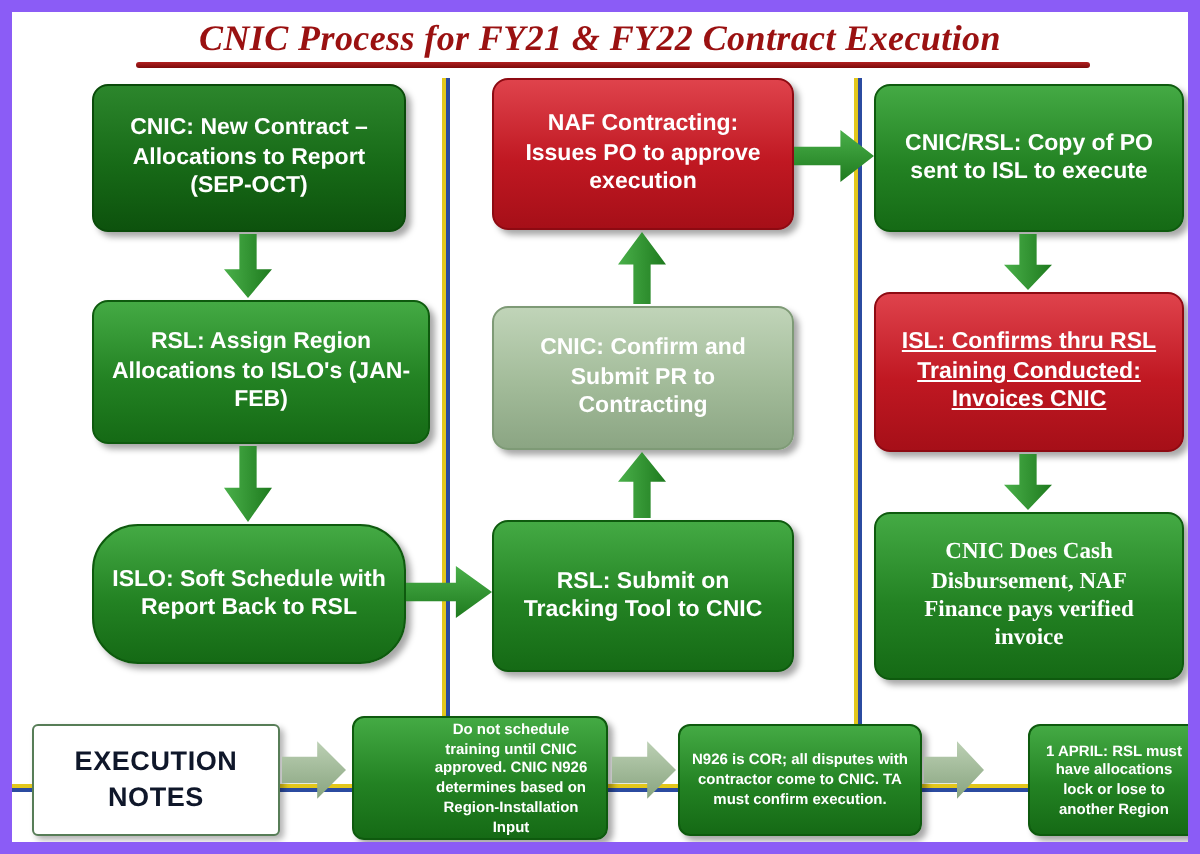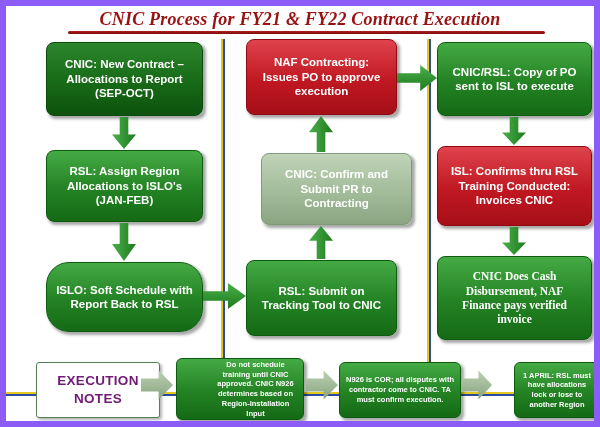--- a/index.html
+++ b/index.html
@@ -23,27 +23,27 @@
   .hline-b{position:absolute;height:2px;background:#2b4ba0;z-index:0;}
   .box{
     position:absolute;border-radius:8px;color:#fff;font-weight:bold;
     display:flex;align-items:center;justify-content:center;text-align:center;
     padding:4px 8px;box-sizing:border-box;font-size:11.5px;line-height:1.25;
     box-shadow:2.5px 2.5px 3px rgba(0,0,0,.35);z-index:2;
   }
   .green{background:linear-gradient(180deg,#44aa44 0%,#238223 55%,#156a15 100%);border:1px solid #0e5a0e;}
   .dark-green{background:linear-gradient(180deg,#2c862c 0%,#176a17 55%,#0d520d 100%);border:1px solid #0a4a0a;}
   .red{background:linear-gradient(180deg,#df434c 0%,#c01822 55%,#a60f18 100%);border:1px solid #8d0a12;}
-  .sage{background:linear-gradient(180deg,#c0d4b8 0%,#a2bb99 55%,#8ba583 100%);border:1px solid #7e9a76;margin-left:15px;}
+  .sage{background:linear-gradient(180deg,#c0d4b8 0%,#a2bb99 55%,#8ba583 100%);border:1px solid #7e9a76;}
   .note-box{font-size:7.5px;line-height:1.3;border-radius:6px;padding:3px 6px;}
   .exec-box{
     position:absolute;background:#ffffff;border:1.5px solid #577d57;border-radius:3px;
     display:flex;align-items:center;justify-content:center;text-align:center;
-    color:#701a75;font-weight:bold;font-size:13.5px;line-height:1.3;
-    box-shadow:2px 2px 3px rgba(0,0,0,.3);z-index:2;letter-spacing:.3px;margin-left:20px;
+    color:#0f172a;font-weight:bold;font-size:13.5px;line-height:1.3;
+    box-shadow:2px 2px 3px rgba(0,0,0,.3);z-index:2;letter-spacing:.3px;
   }
   .arrow{position:absolute;filter:drop-shadow(1.5px 1.5px 1px rgba(0,0,0,.35));z-index:3;}
   .arrow-down{background:linear-gradient(90deg,#4ab04a,#1e7a1e);
     clip-path:polygon(32% 0,68% 0,68% 55%,100% 55%,50% 100%,0 55%,32% 55%);}
   .arrow-up{background:linear-gradient(90deg,#4ab04a,#1e7a1e);
     clip-path:polygon(50% 0,100% 45%,68% 45%,68% 100%,32% 100%,32% 45%,0 45%);}
   .arrow-right{background:linear-gradient(180deg,#4ab04a,#1e7a1e);
     clip-path:polygon(0 32%,58% 32%,58% 0,100% 50%,58% 100%,58% 68%,0 68%);}
   .chevron{background:linear-gradient(180deg,#bdd1b5,#87a37e);
     clip-path:polygon(0 28%,55% 28%,55% 2%,100% 50%,55% 98%,55% 72%,0 72%);}
@@ -57,29 +57,29 @@
   <div class="title-underline"></div>
 
   <div class="vline-y" style="left:215px;top:33px;height:355px;"></div>
   <div class="vline-b" style="left:217px;top:33px;height:355px;"></div>
   <div class="vline-y" style="left:421px;top:33px;height:355px;"></div>
   <div class="vline-b" style="left:423px;top:33px;height:355px;"></div>
   <div class="hline-y" style="left:0;top:386px;width:600px;"></div>
   <div class="hline-b" style="left:0;top:388px;width:600px;"></div>
 
   <div class="box dark-green" style="left:40px;top:36px;width:157px;height:74px;">CNIC: New Contract – Allocations to Report  (SEP-OCT)</div>
-  <div class="box green" style="left:40px;top:144px;width:157px;height:72px;">RSL:  Assign Region Allocations to ISLO's (JAN-FEB)</div>
+  <div class="box green" style="left:40px;top:144px;width:169px;height:72px;">RSL:  Assign Region Allocations to ISLO's (JAN-FEB)</div>
   <div class="box green" style="left:40px;top:256px;width:157px;height:70px;border-radius:23px;">ISLO:  Soft Schedule with Report Back to RSL</div>
 
   <div class="box red" style="left:240px;top:33px;width:151px;height:76px;">NAF Contracting: Issues PO to approve execution</div>
   <div class="box sage" style="left:240px;top:147px;width:151px;height:72px;">CNIC: Confirm and Submit PR to Contracting</div>
   <div class="box green" style="left:240px;top:254px;width:151px;height:76px;">RSL: Submit on Tracking Tool to CNIC</div>
 
   <div class="box green" style="left:431px;top:36px;width:155px;height:74px;">CNIC/RSL:  Copy of PO sent to ISL to execute</div>
-  <div class="box red" style="left:431px;top:140px;width:155px;height:80px;">ISL: Confirms thru RSL Training Conducted: Invoices CNIC</div>
+  <div class="box red" style="left:431px;top:140px;width:155px;height:80px;text-decoration:underline;">ISL: Confirms thru RSL Training Conducted: Invoices CNIC</div>
   <div class="box green" style="left:431px;top:250px;width:155px;height:84px;font-family:Liberation Serif, serif;">CNIC Does Cash Disbursement, NAF Finance pays verified invoice</div>
 
   <div class="arrow arrow-down" style="left:106px;top:111px;width:24px;height:32px;"></div>
   <div class="arrow arrow-down" style="left:106px;top:217px;width:24px;height:38px;"></div>
 
   <div class="arrow arrow-up" style="left:303px;top:110px;width:24px;height:36px;"></div>
   <div class="arrow arrow-up" style="left:303px;top:220px;width:24px;height:33px;"></div>
 
   <div class="arrow arrow-down" style="left:496px;top:111px;width:24px;height:28px;"></div>
   <div class="arrow arrow-down" style="left:496px;top:221px;width:24px;height:28px;"></div>

